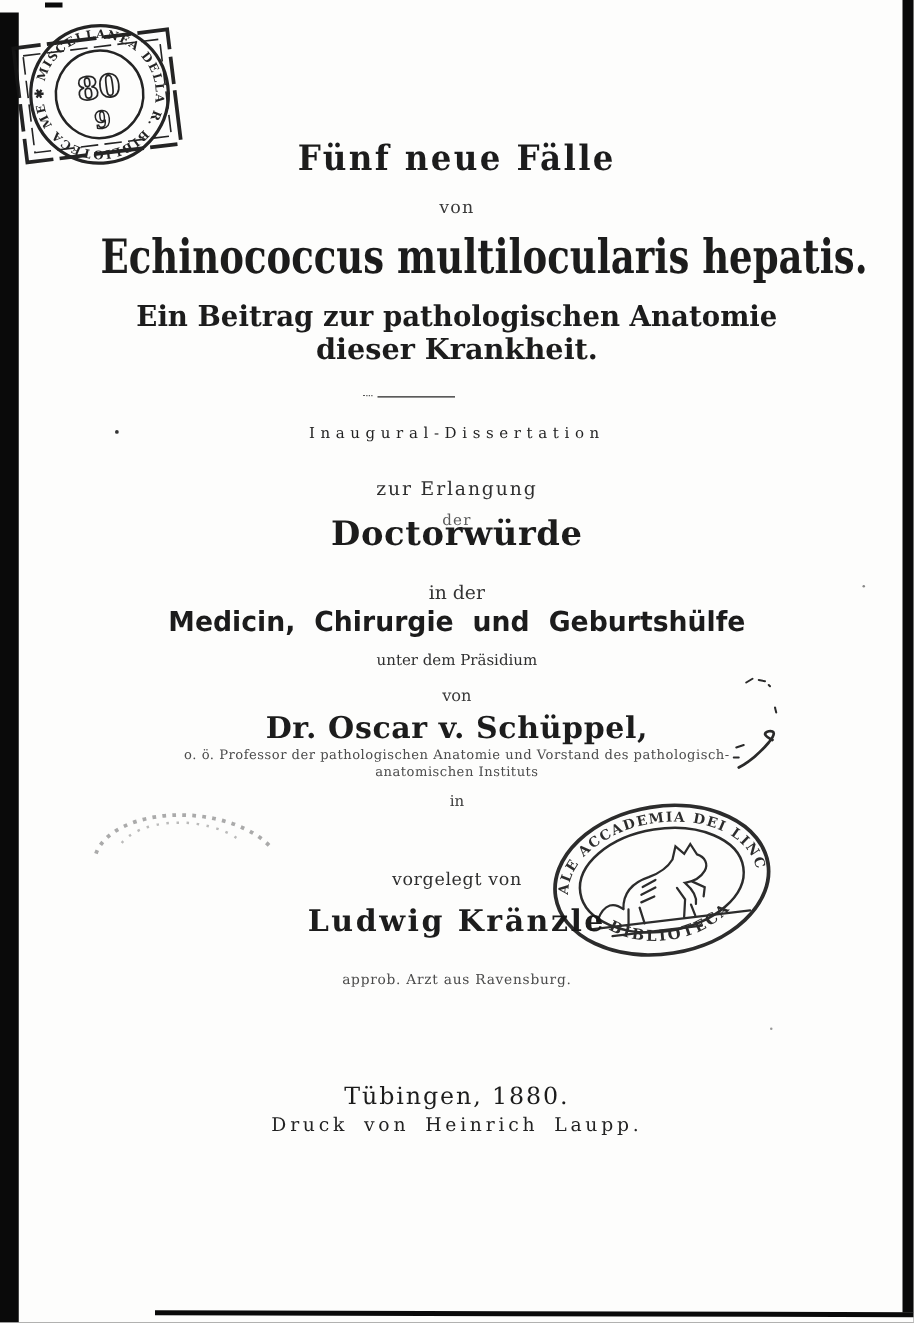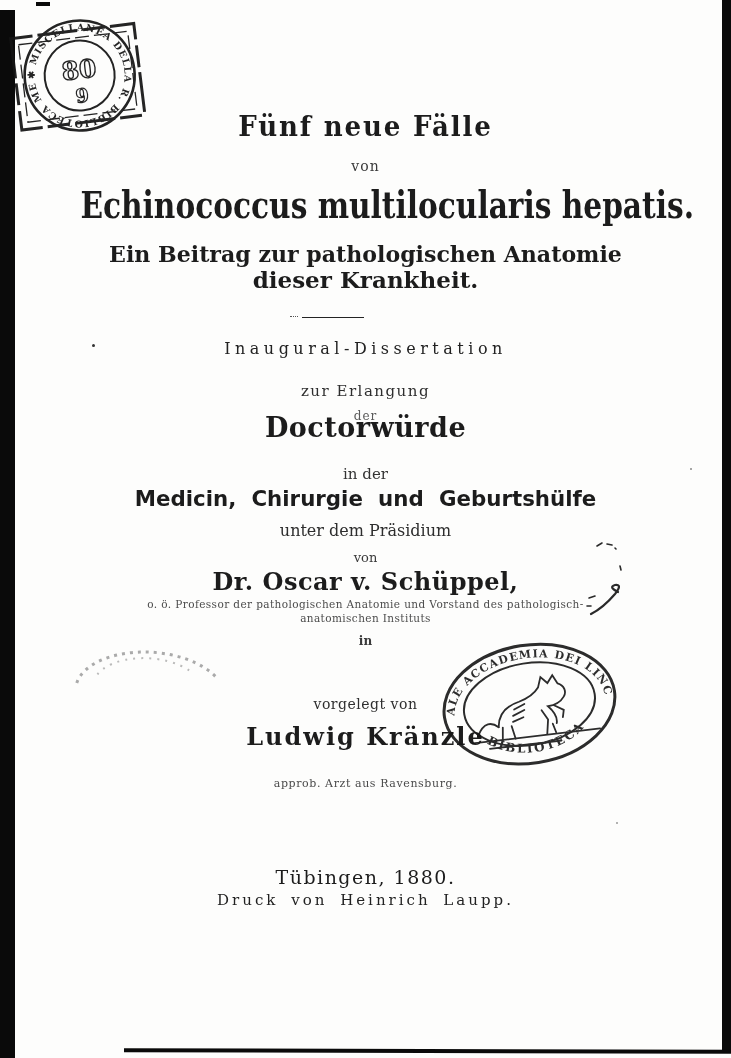--- a/index.html
+++ b/index.html
@@ -12,32 +12,32 @@
   .scan-edge{position:absolute;background:#0a0a0a;}
   .speck{position:absolute;background:#333;border-radius:50%;}
 
   .pre-title{top:110px;font-size:28px;font-weight:bold;letter-spacing:2px;transform:scaleX(.93);}
   .von-small{top:158px;font-size:14px;color:#3a3a3a;letter-spacing:1px;}
   .main-title{top:182px;font-size:38px;font-weight:bold;transform:scaleX(.78);}
   .subtitle1{top:240px;font-size:23px;font-weight:bold;transform:scaleX(.96);}
   .subtitle2{top:266px;font-size:23px;font-weight:bold;}
   .divider{position:absolute;top:317px;left:302px;width:62px;border-top:1.5px solid #242424;}
   .divider:before{content:"";position:absolute;left:-12px;top:-2px;width:8px;border-top:1px dotted #555;}
-  .diss-heading{top:339px;font-size:16px;letter-spacing:4.5px;color:#222;}
+  .diss-heading{top:339px;font-size:12px;letter-spacing:4.5px;color:#222;}
   .zur-erlangung{top:382px;font-size:15px;letter-spacing:1.5px;color:#2e2e2e;}
   .der{top:409px;font-size:12px;color:#5a5a5a;letter-spacing:1px;}
   .degree{top:412px;font-size:27px;font-weight:bold;letter-spacing:.5px;}
   .in-der{top:465px;font-size:15px;color:#333;}
   .faculty{top:486px;font-family:"DejaVu Sans","Liberation Sans",sans-serif;font-size:22px;font-weight:bold;word-spacing:8px;transform:scaleX(.97);}
-  .presidium{top:521px;font-size:16px;color:#2e2e2e;}
+  .presidium{top:521px;font-size:12px;color:#2e2e2e;}
   .von2{top:550px;font-size:13px;color:#3a3a3a;}
   .president{top:567px;font-size:24px;font-weight:bold;letter-spacing:.5px;}
   .prof1{top:598px;font-size:10.5px;color:#4c4c4c;letter-spacing:.4px;}
   .prof2{top:612px;font-size:10.5px;color:#4c4c4c;letter-spacing:.4px;}
-  .in-word{top:634px;font-size:12px;color:#3a3a3a;font-weight:bold;}
+  .in-word{top:634px;font-size:12px;color:#3a3a3a;}
   .city{top:651px;font-size:19px;letter-spacing:9px;font-weight:500;}
   .submitted{top:696px;font-size:14px;color:#2e2e2e;letter-spacing:.5px;}
   .author{top:722px;font-size:24px;font-weight:bold;letter-spacing:2px;}
   .author-desc{top:777px;font-size:11px;color:#4a4a4a;letter-spacing:.6px;}
   .place-year{top:866px;font-size:19px;font-weight:normal;letter-spacing:1.5px;}
   .printer{top:891px;font-size:15px;letter-spacing:3px;word-spacing:5px;color:#222;}
 
   .stamp{position:absolute;}
   .stamp svg text{font-family:"DejaVu Serif","Liberation Serif",serif;}
   .stamp-misc{left:4px;top:12px;transform:rotate(-7deg);opacity:.93;}

